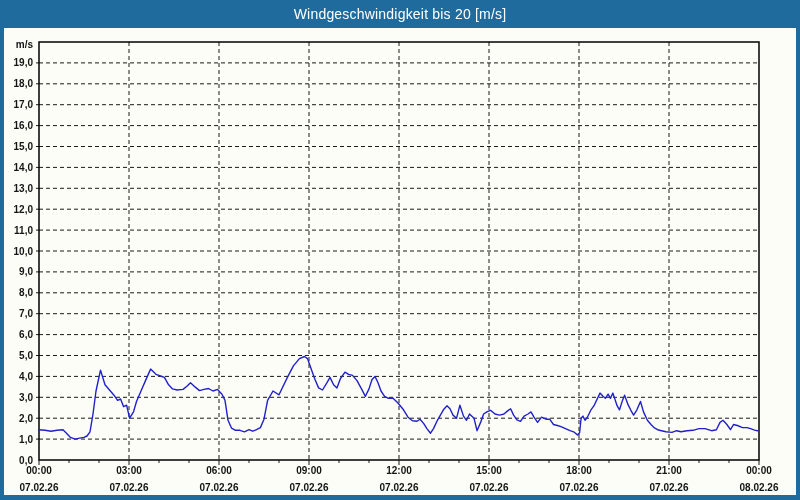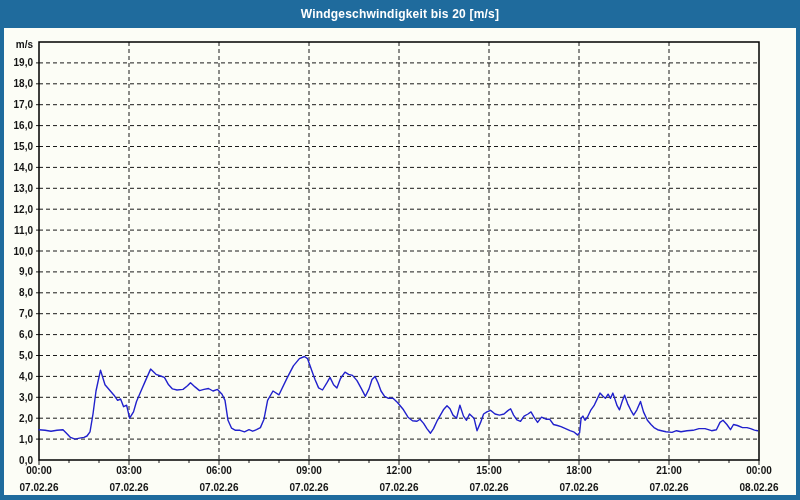--- a/index.html
+++ b/index.html
@@ -10,21 +10,21 @@
     font-family:"Liberation Sans",sans-serif;
     box-sizing:border-box;
   }
   .titlebar{
     position:absolute;left:0;top:0;right:0;height:28px;
     background:var(--titlebar-bg,#1f6b9d);
     display:flex;align-items:center;justify-content:center;
   }
   .title-text{
     color:var(--title-text,#ffffff);
-    font-size:12px;font-weight:bold;
+    font-size:14px;font-weight:normal;
     letter-spacing:0.2px;
   }
   .content{
     position:absolute;left:4px;top:28px;right:4px;bottom:5px;
     background:var(--page-bg,#fcfdf6);
     overflow:hidden;
   }
   svg{display:block;}
   .grid{stroke:var(--grid,#1a1a1a);stroke-width:1;stroke-dasharray:4 3;}
   .tick{stroke:var(--grid,#1a1a1a);stroke-width:1;}

